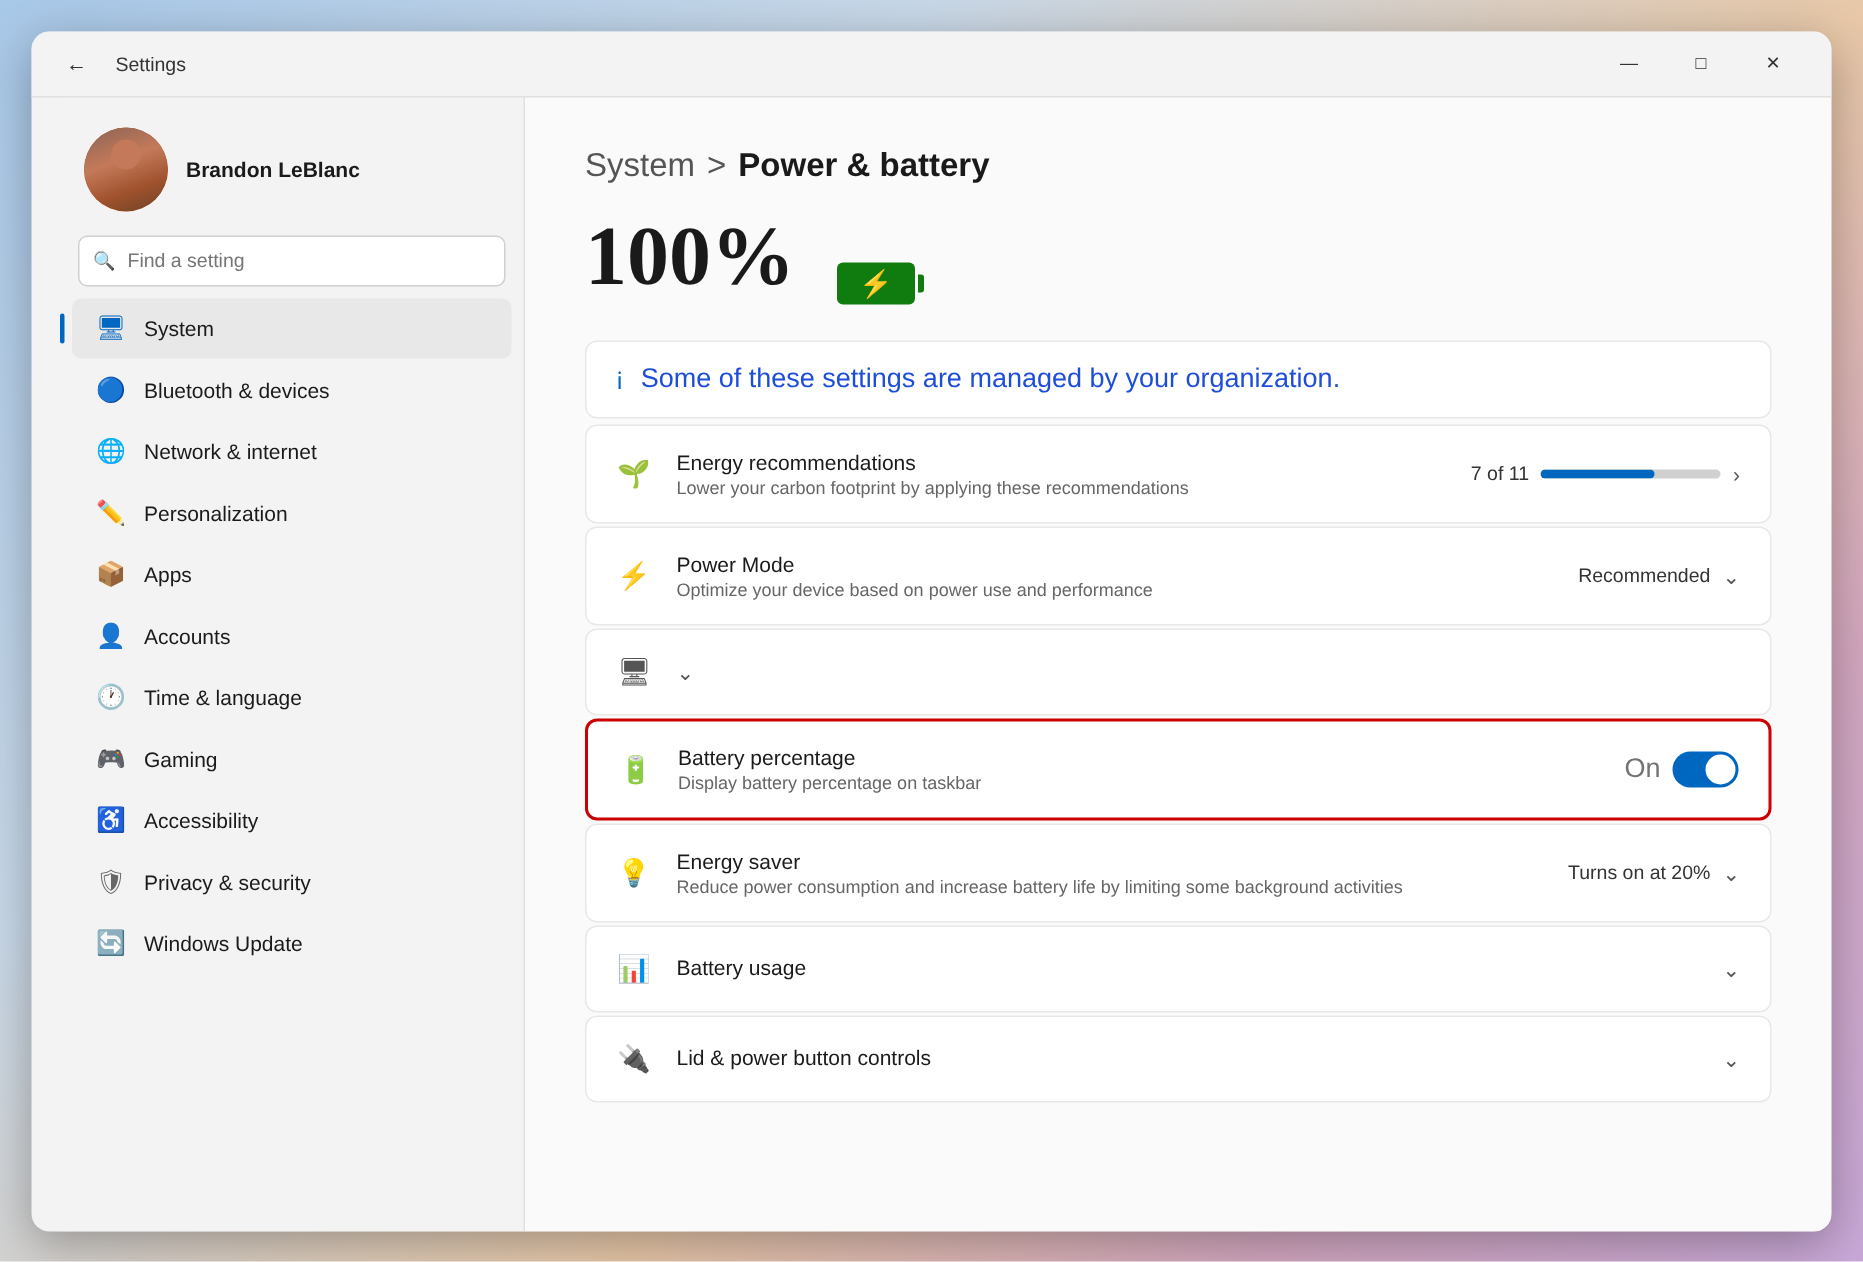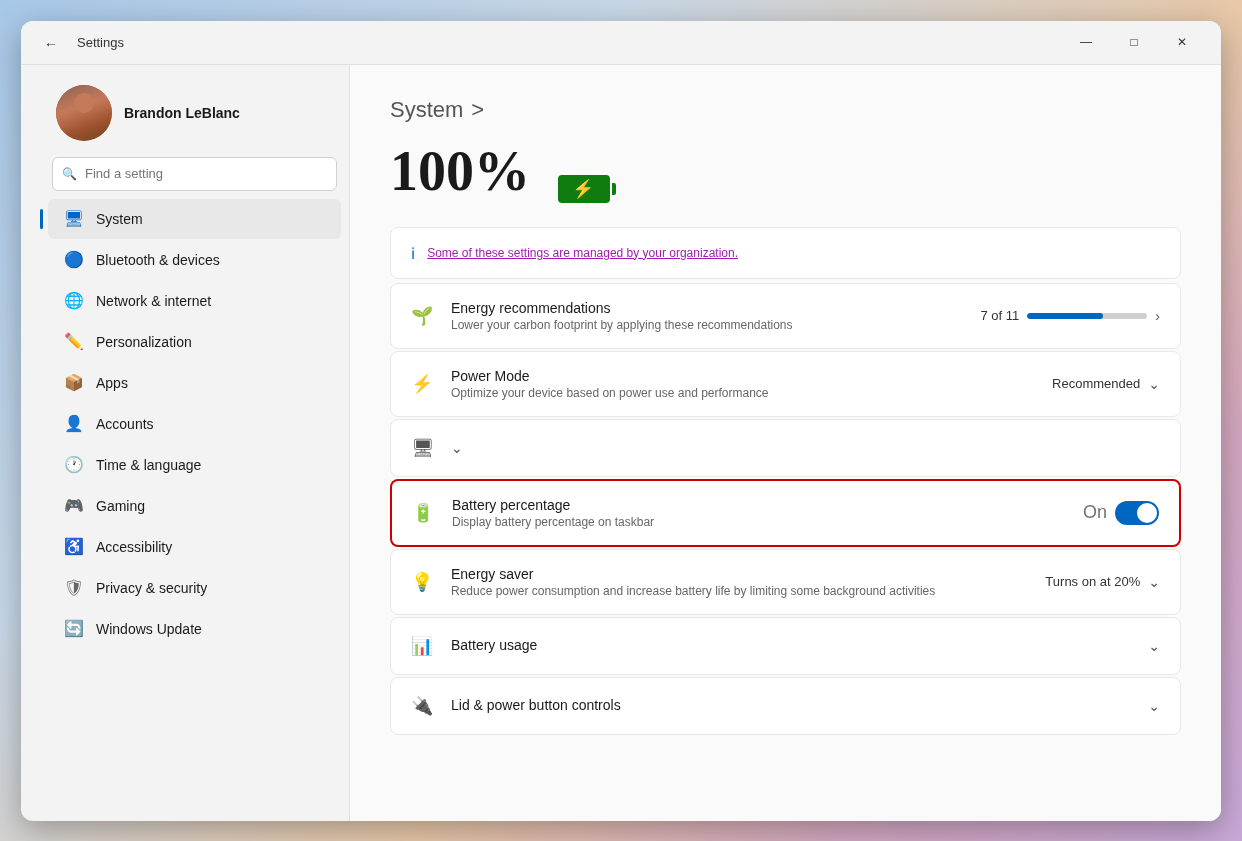--- a/index.html
+++ b/index.html
@@ -360,23 +360,22 @@
       gap: 12px;
       margin-bottom: 2px;
       border: 1px solid #e8e8e8;
     }
     .info-icon {
       color: #0067c0;
       font-size: 16px;
       flex-shrink: 0;
     }
     .info-text {
-      font-size: 12px;
-      color: #a21caf;
-      text-decoration: underline;
+      font-size: 18px;
+      color: #1d4ed8;
     }
 
     
     .icon-blue { color: #0067c0; }
     .icon-teal { color: #008080; }
     .icon-purple { color: #7a00e6; }
     .icon-orange { color: #e87000; }
     .icon-gray { color: #666; }
   </style>
 </head>
@@ -457,20 +456,21 @@
           <span>Windows Update</span>
         </div>
       </nav>
     </div>
 
     <div class="main-content">
 
       <div class="breadcrumb">
         <span class="breadcrumb-system">System</span>
         <span class="breadcrumb-sep">&gt;</span>
+        <span class="breadcrumb-current">Power &amp; battery</span>
       </div>
 
       <div class="battery-display">
         <span class="battery-percent">100%</span>
         <div class="battery-charging">
           <span class="battery-bolt">⚡</span>
         </div>
       </div>
 
       <div class="settings-list">

